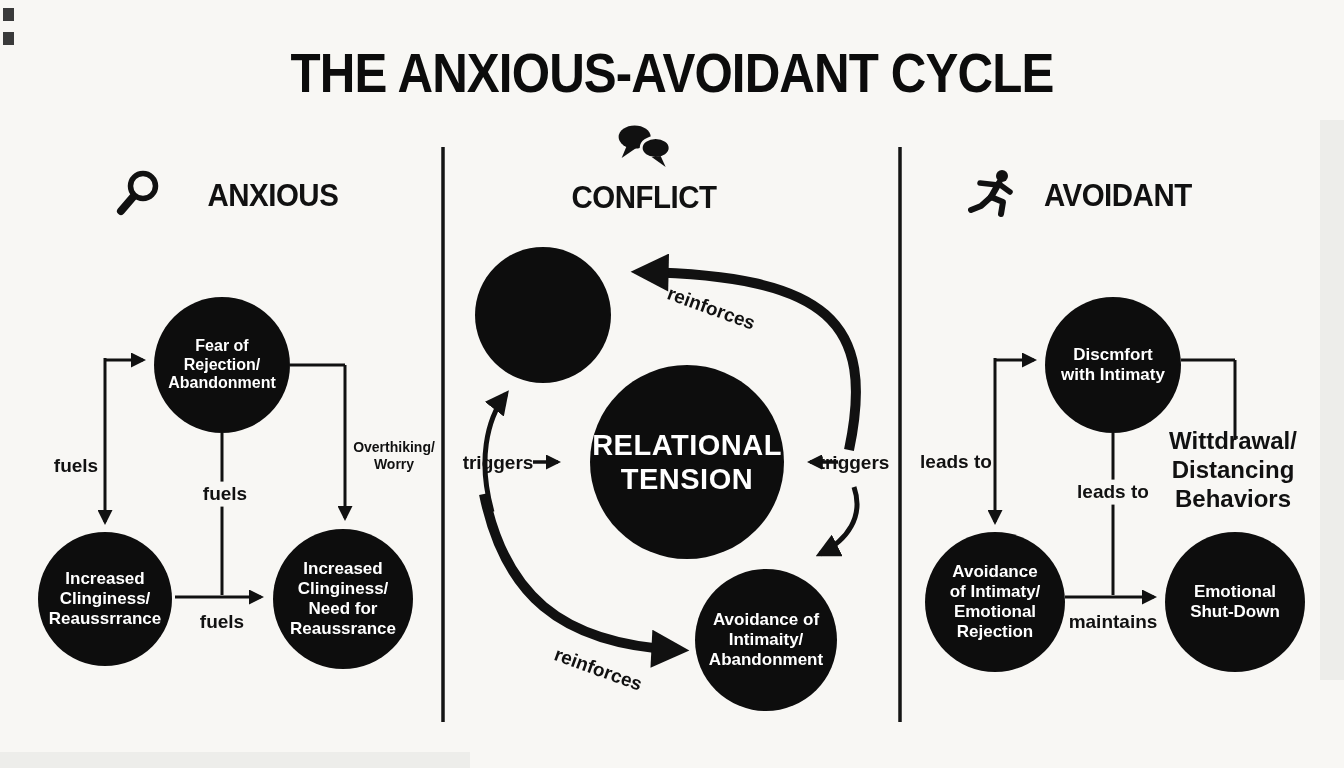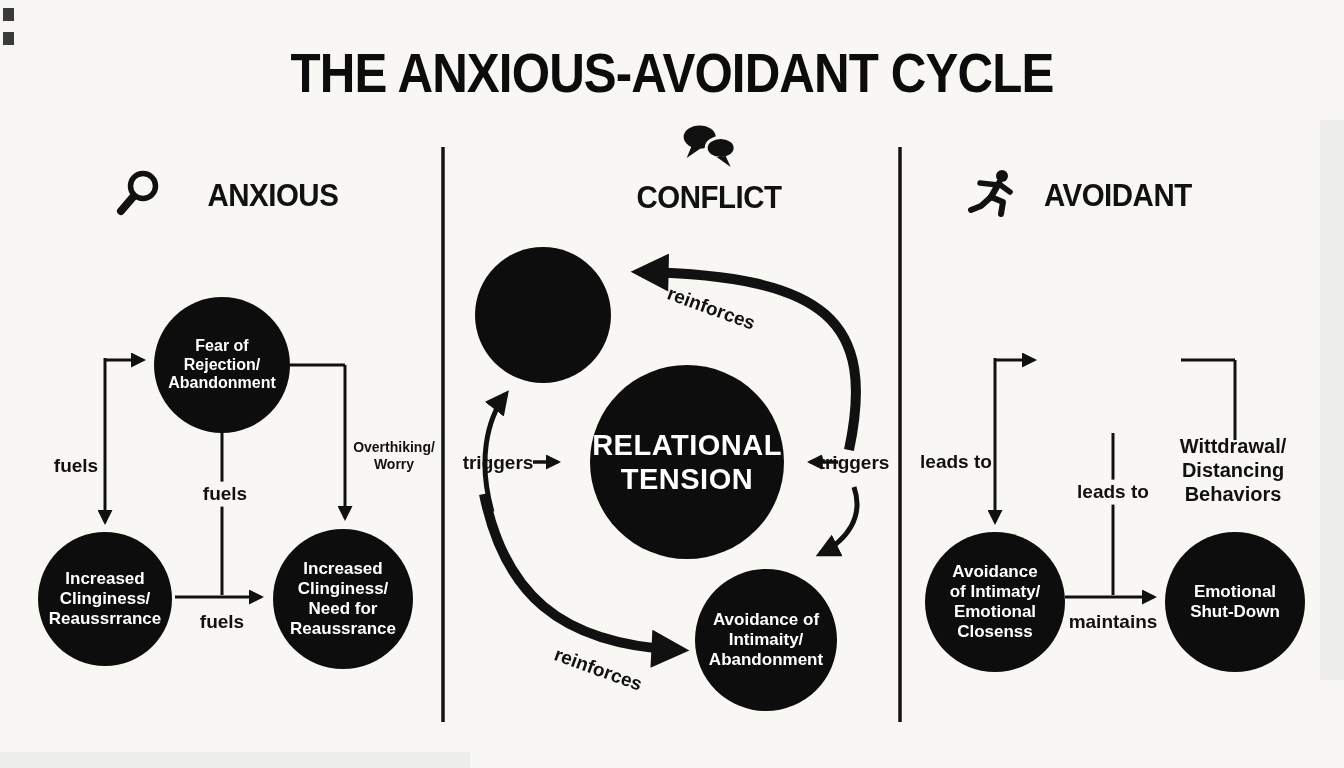--- a/index.html
+++ b/index.html
@@ -85,21 +85,21 @@
   <div class="hdr" style="left:114px;top:168px;gap:40px;">
     <span>
       <svg width="50" height="52" viewBox="0 0 50 52">
         <circle cx="29" cy="18" r="12.5" fill="none" stroke="#111" stroke-width="5.5"></circle>
         <line x1="19" y1="29" x2="7" y2="43" stroke="#111" stroke-width="8" stroke-linecap="round"></line>
       </svg>
     </span>
     <span class="hdr-txt">ANXIOUS</span>
   </div>
 
-  <div class="hdr-col" style="left:709px;top:122px;transform:translateX(-50%);">
+  <div class="hdr-col" style="left:644px;top:122px;transform:translateX(-50%);">
     <span>
       <svg width="66" height="48" viewBox="0 0 66 48">
         <ellipse cx="24" cy="15" rx="16" ry="11.5" fill="#111"></ellipse>
         <polygon points="16,24 11,36 27,25" fill="#111"></polygon>
         <ellipse cx="45" cy="26" rx="14.5" ry="10.5" fill="#111" stroke="#f8f7f4" stroke-width="3"></ellipse>
         <polygon points="50,34 55,45 41,35" fill="#111"></polygon>
       </svg>
     </span>
     <span class="hdr-txt">CONFLICT</span>
   </div>
@@ -129,38 +129,40 @@
 Need for
 Reaussrance</div>
 
   <div class="node" style="left:475px;top:247px;width:136px;height:136px;"></div>
   <div class="node" style="left:590px;top:365px;width:194px;height:194px;font-size:29px;letter-spacing:.5px;">RELATIONAL
 TENSION</div>
   <div class="node" style="left:695px;top:569px;width:142px;height:142px;font-size:17px;">Avoidance of
 Intimaity/
 Abandonment</div>
 
+  <div class="node" style="left:1045px;top:297px;width:136px;height:136px;font-size:17px;">Discmfort
+with Intimaty</div>
   <div class="node" style="left:925px;top:532px;width:140px;height:140px;font-size:17px;">Avoidance
 of Intimaty/
 Emotional
-Closenss</div>
+Rejection</div>
   <div class="node" style="left:1165px;top:532px;width:140px;height:140px;font-size:17px;">Emotional
 Shut-Down</div>
 
   <div class="lbl" style="left:76px;top:466px;">fuels</div>
   <div class="lbl gap" style="left:225px;top:494px;">fuels</div>
   <div class="lbl" style="left:222px;top:622px;">fuels</div>
   <div class="lbl" style="left:394px;top:456px;font-size:14px;">Overthiking/
 Worry</div>
 
   <div class="lbl rot" style="left:711px;top:309px;">reinforces</div>
   <div class="lbl rot" style="left:598px;top:670px;">reinforces</div>
   <div class="lbl" style="left:498px;top:463px;">triggers</div>
   <div class="lbl" style="left:854px;top:463px;">triggers</div>
 
   <div class="lbl" style="left:956px;top:462px;">leads to</div>
   <div class="lbl gap" style="left:1113px;top:492px;">leads to</div>
   <div class="lbl" style="left:1113px;top:622px;">maintains</div>
-  <div class="lbl" style="left:1233px;top:470px;font-size:20px;">Wittdrawal/
+  <div class="lbl" style="left:1233px;top:470px;font-size:24px;">Wittdrawal/
 Distancing
 Behaviors</div>
 
 </div>
 
 </body></html>

